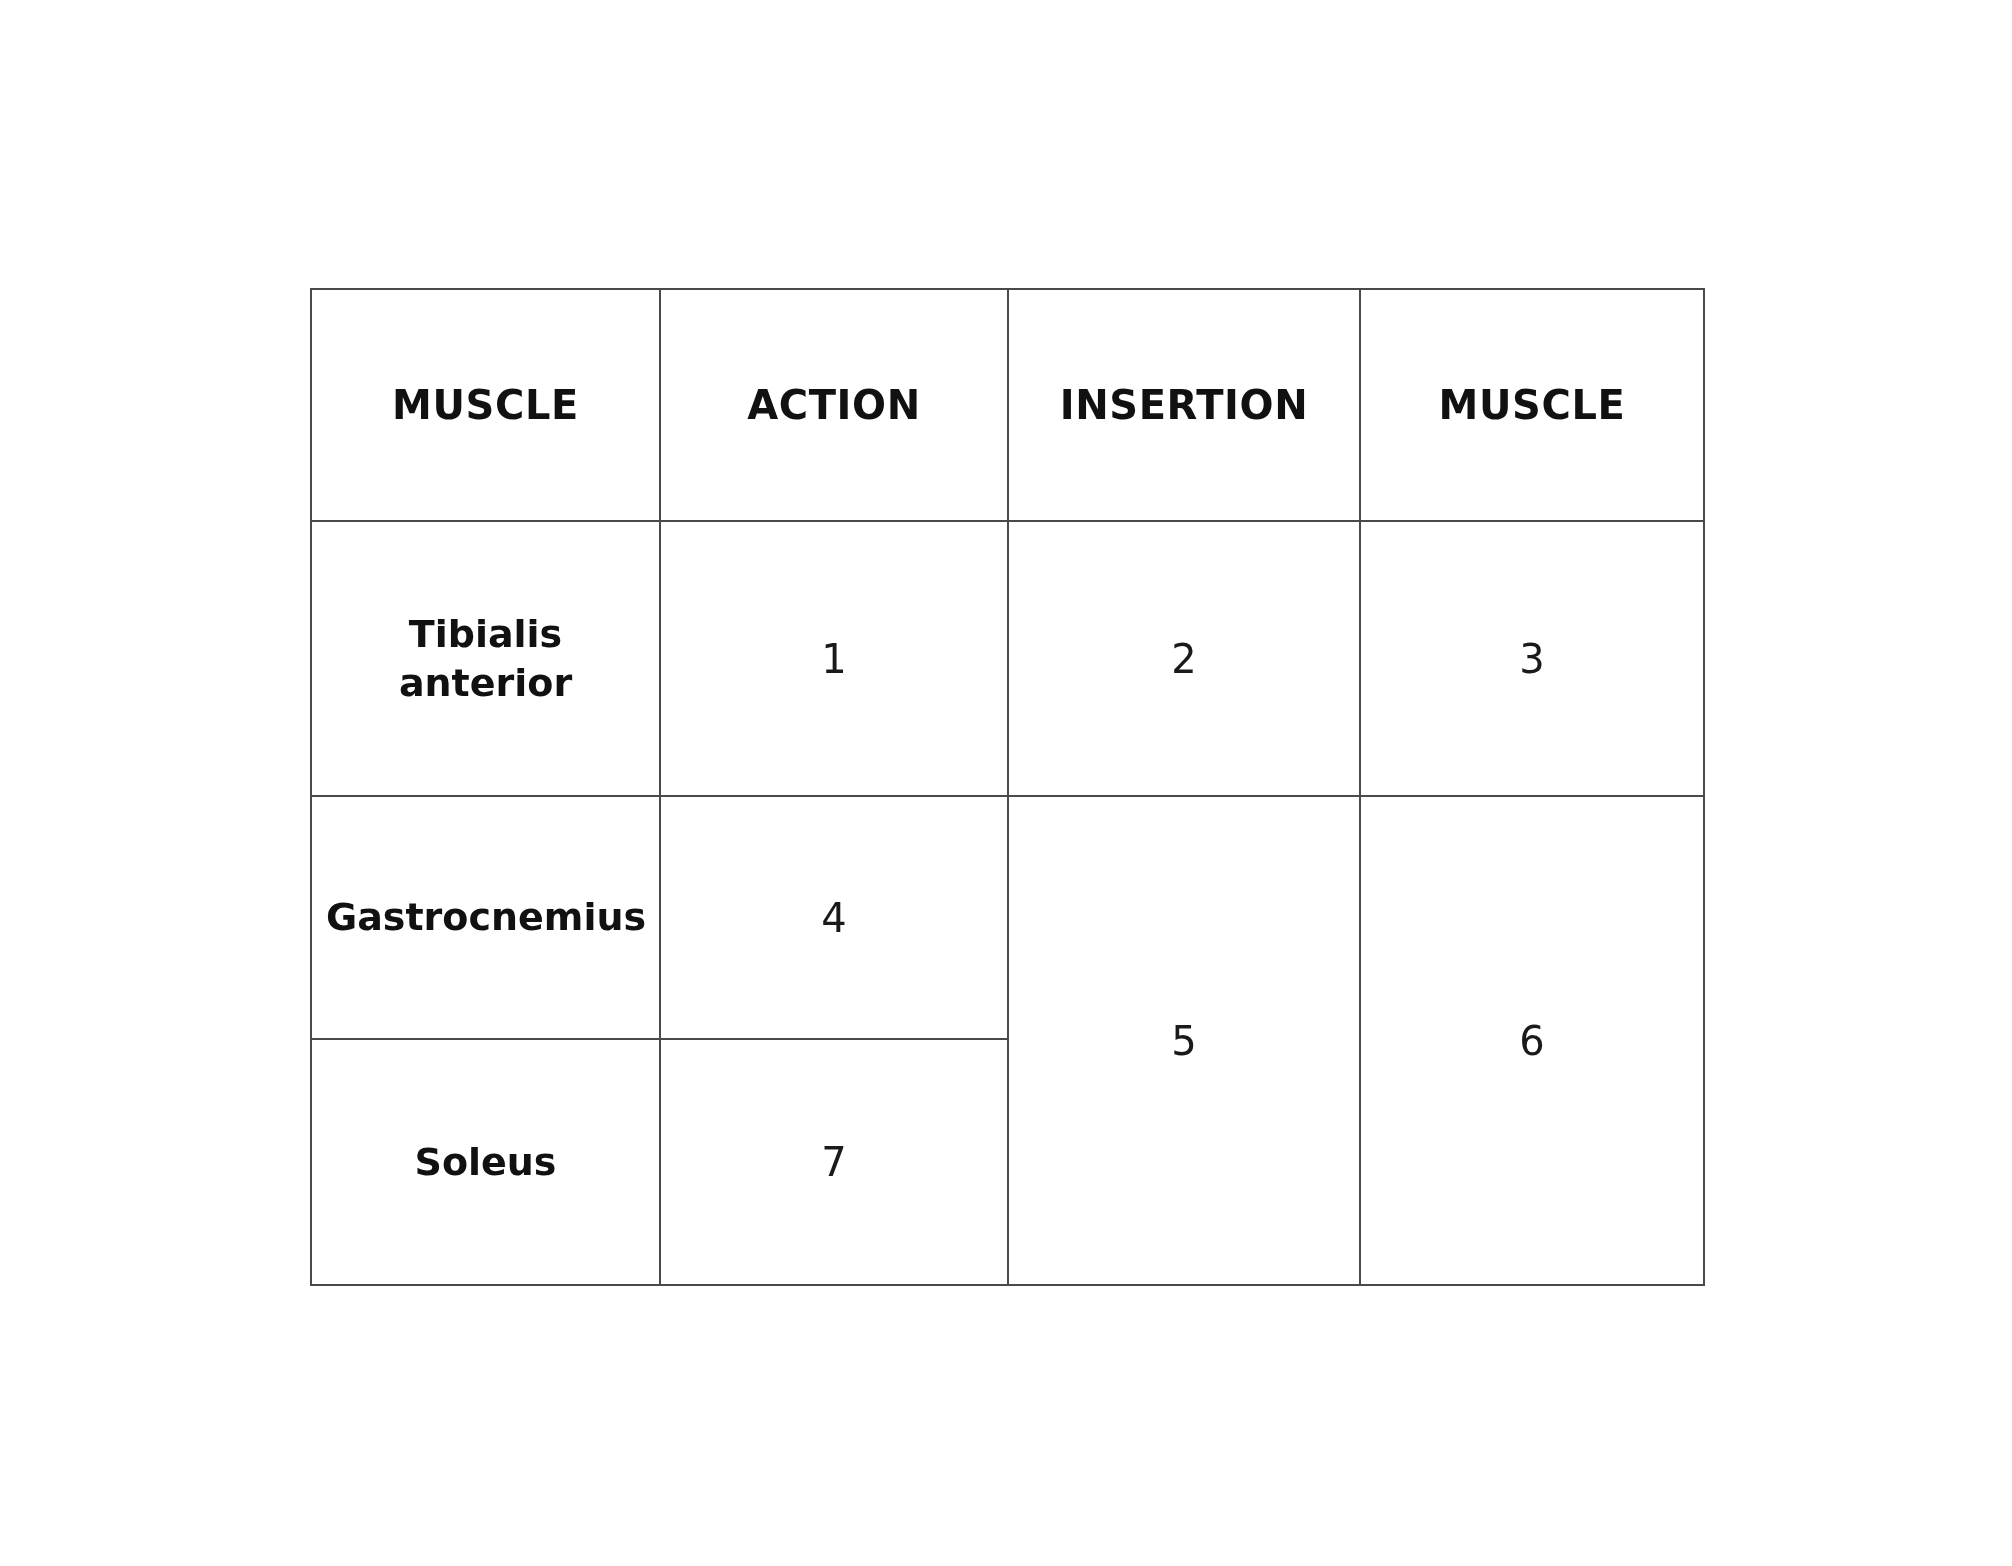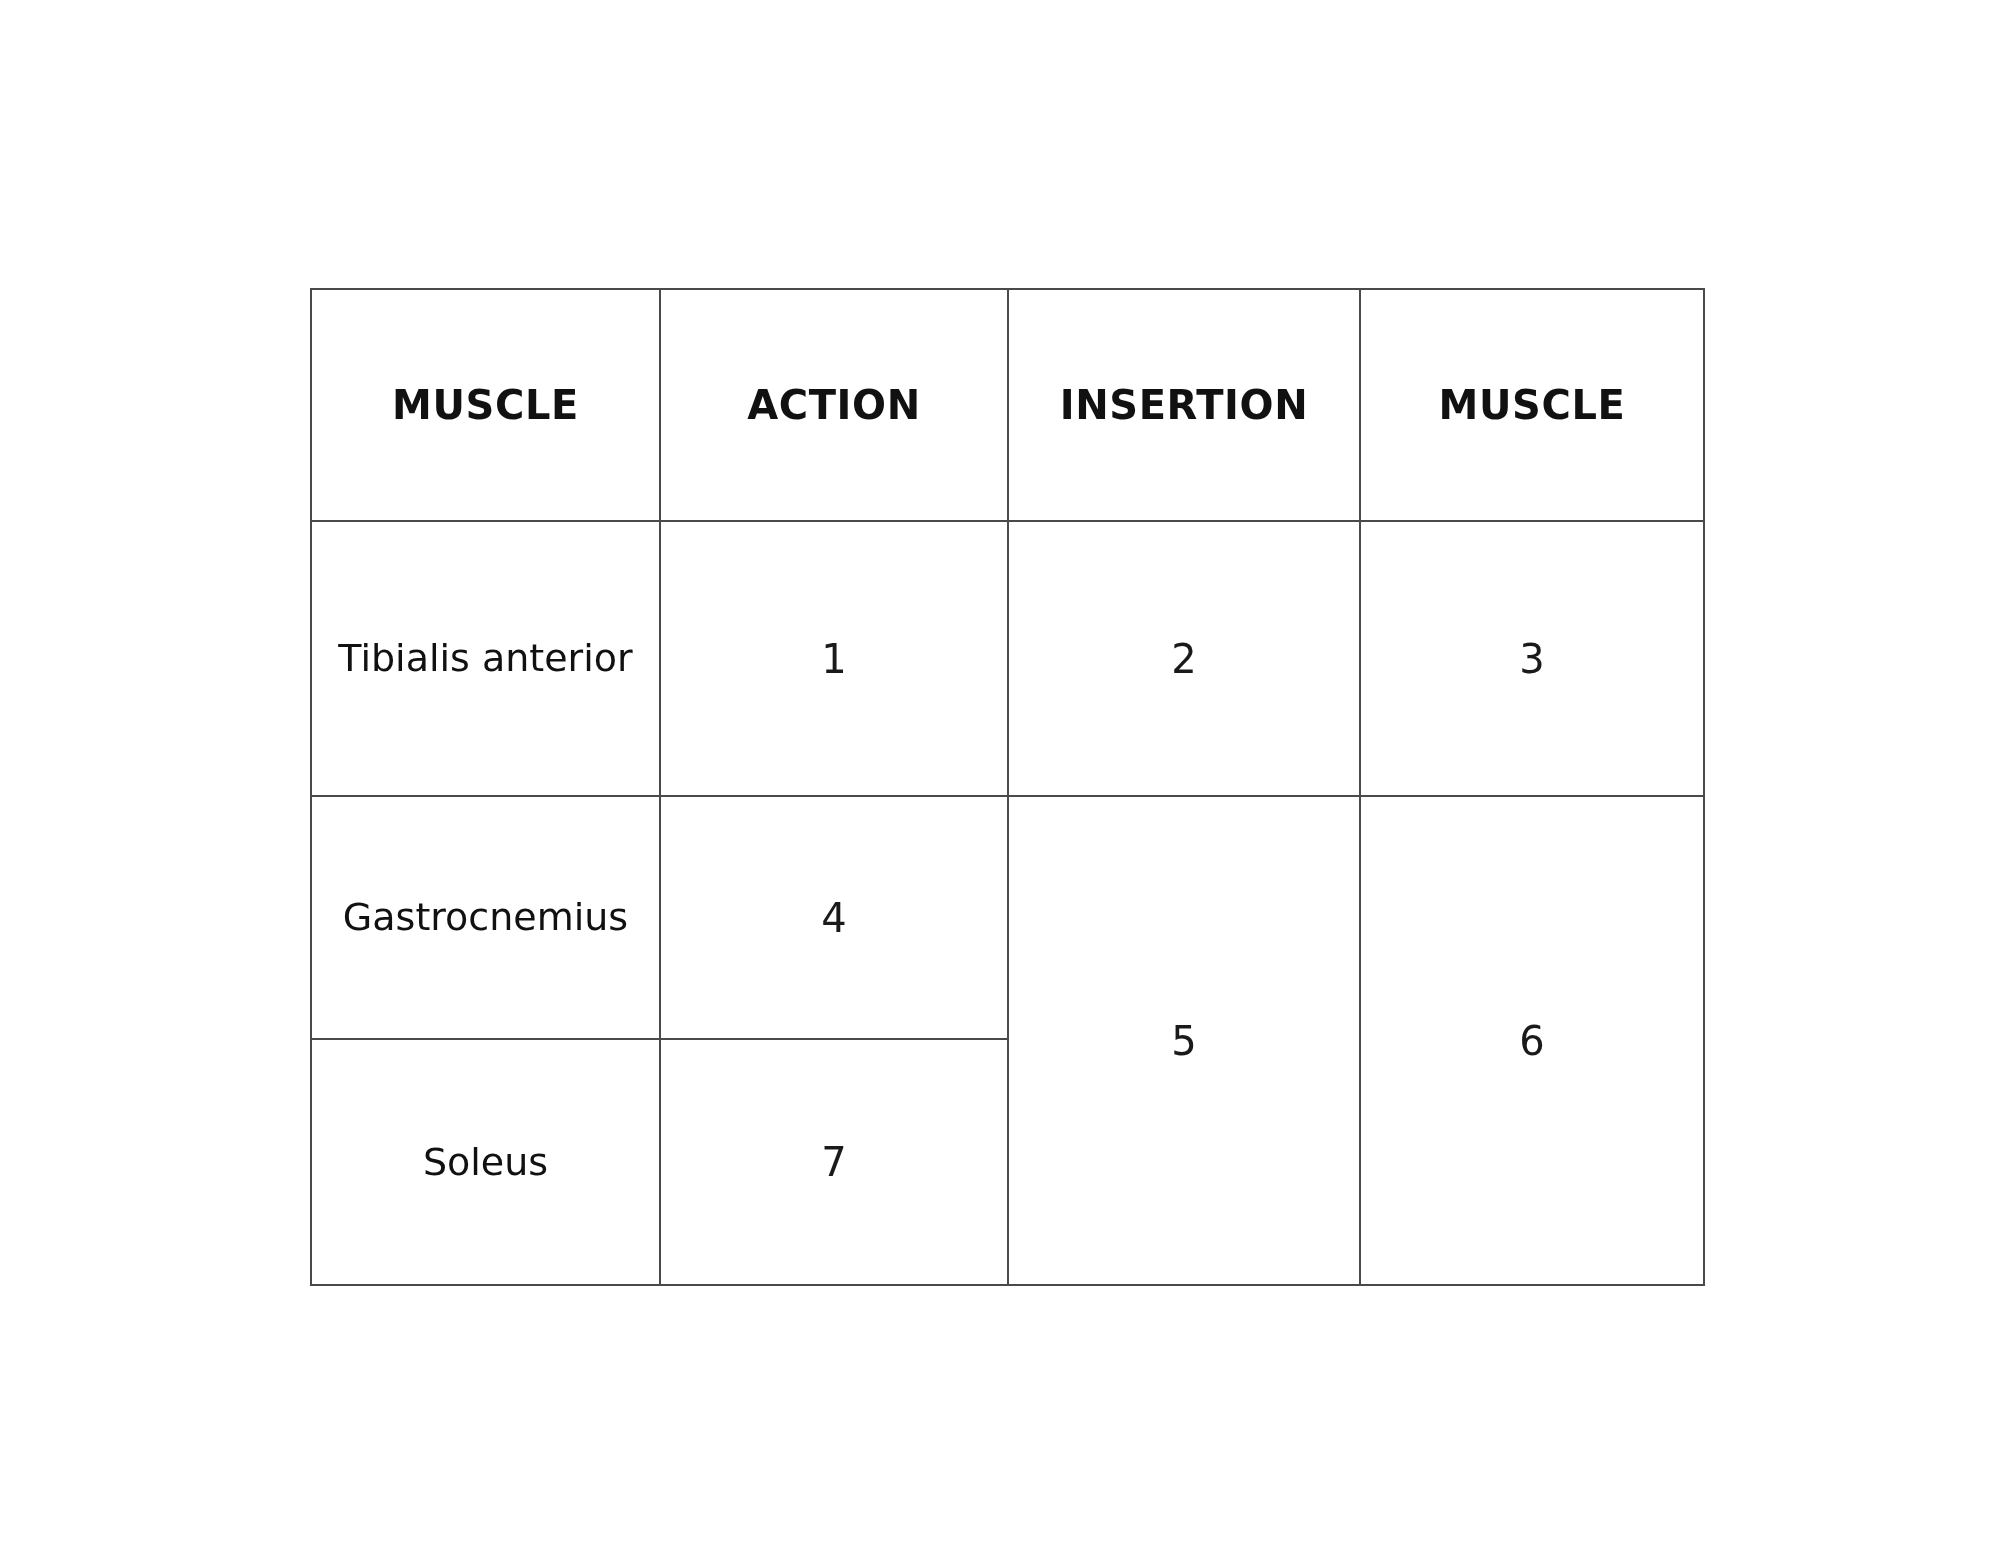--- a/index.html
+++ b/index.html
@@ -63,21 +63,21 @@
     color: #111111;
   }
 
   .body-row-1 { height: 275px; }
   .body-row-2 { height: 243px; }
   .body-row-3 { height: 246px; }
 
   td.muscle-name {
     text-align: left;
     font-size: 38px;
-    font-weight: 400;
+    font-weight: 700;
     line-height: 1.28;
     color: #111111;
     padding-left: 22px;
     margin-left: 22px;
   }
 
   td.numcell {
     font-size: 40px;
     font-weight: 400;
     color: #1a1a1a;

